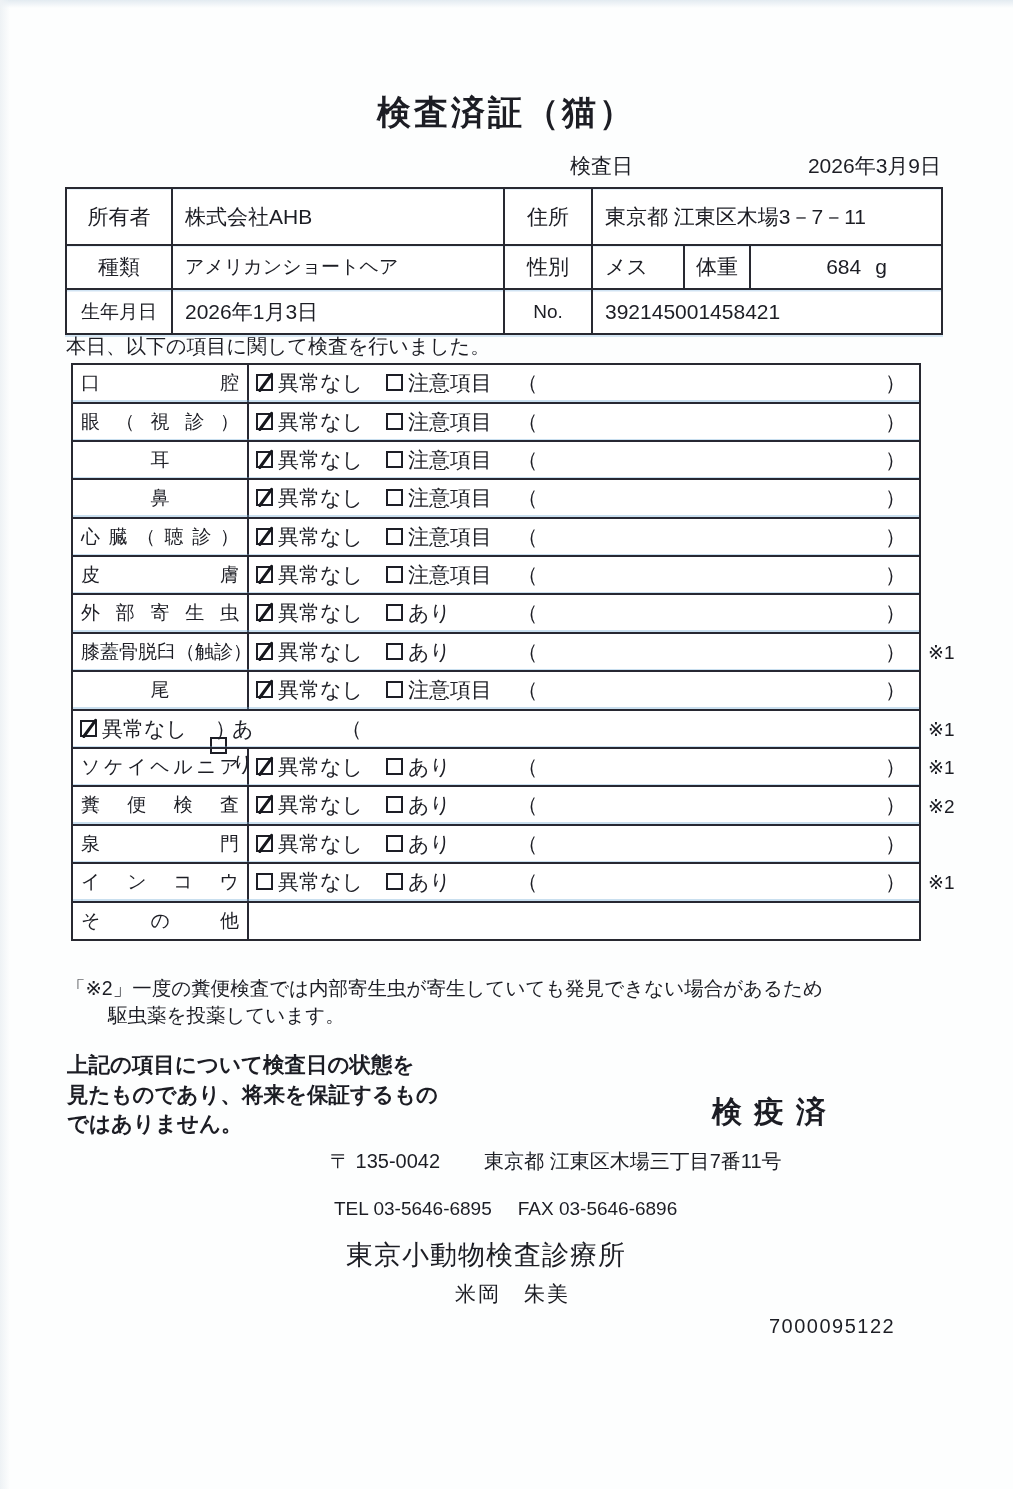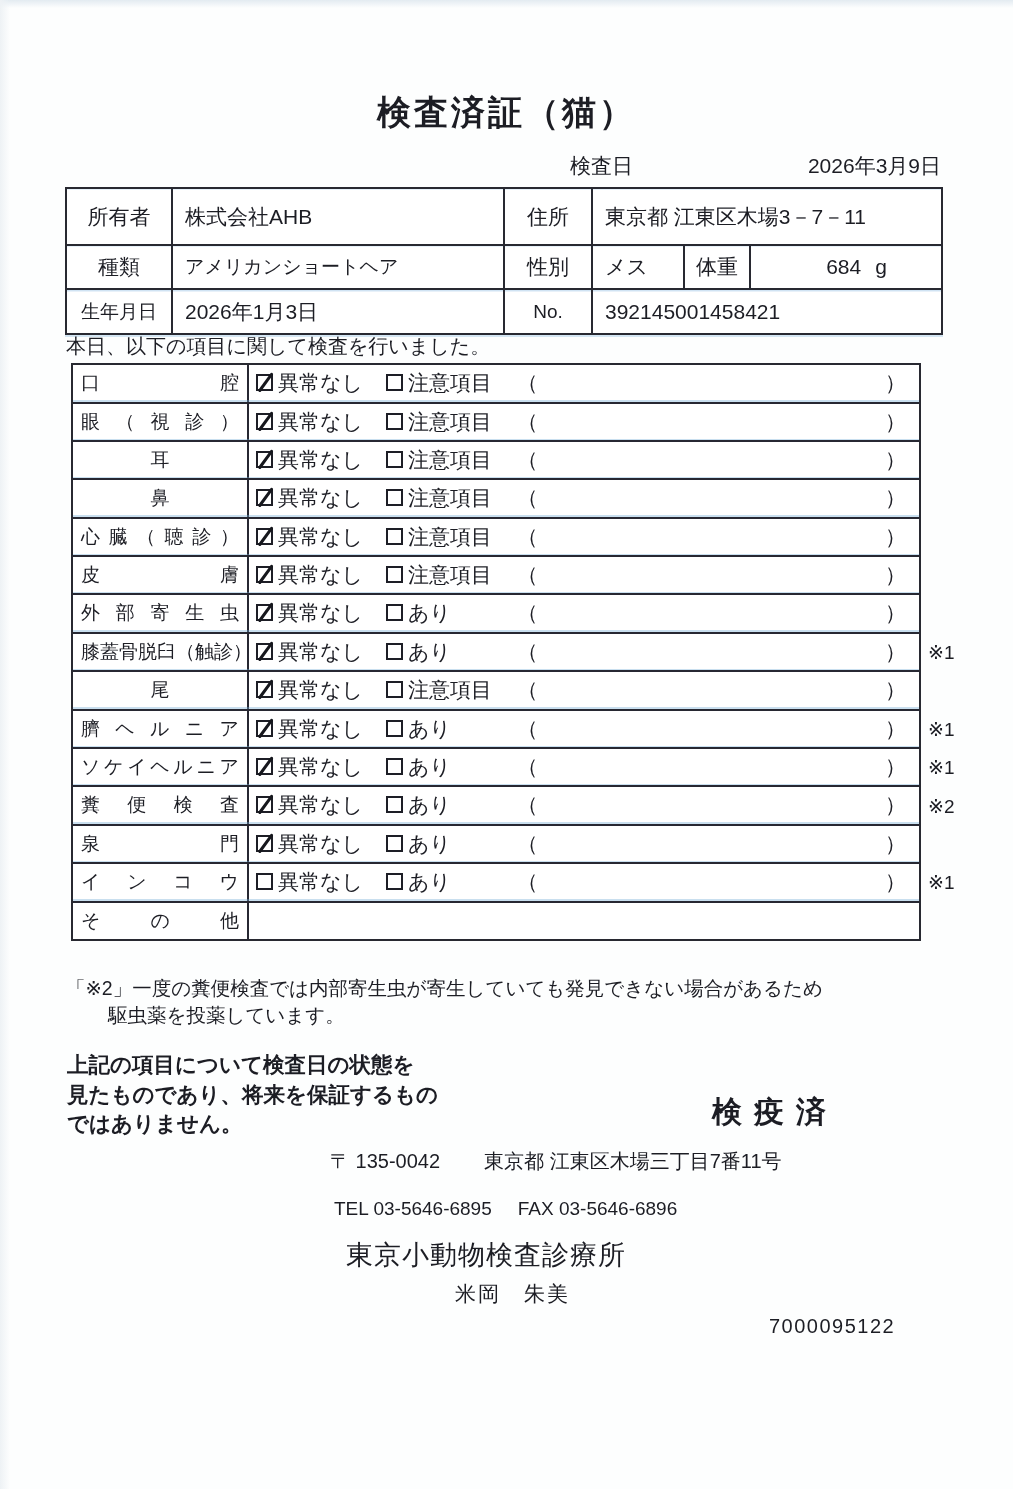--- a/index.html
+++ b/index.html
@@ -269,21 +269,20 @@
           <span class="cb"></span>
           <span>注意項目</span>
         </span>
         <span class="po">（</span>
         <span class="pc">）</span>
       </div>
       <span class="inote"></span>
     </div>
 
     <div class="irow">
-      <div class="ilabel justify">臍ヘルニア</div>
       <div class="icontent">
         <span class="opt opt1">
           <span class="cb checked"></span>
           <span>異常なし</span>
         </span>
         <span class="opt opt2">
           <span class="cb"></span>
           <span>あり</span>
         </span>
         <span class="po">（</span>

